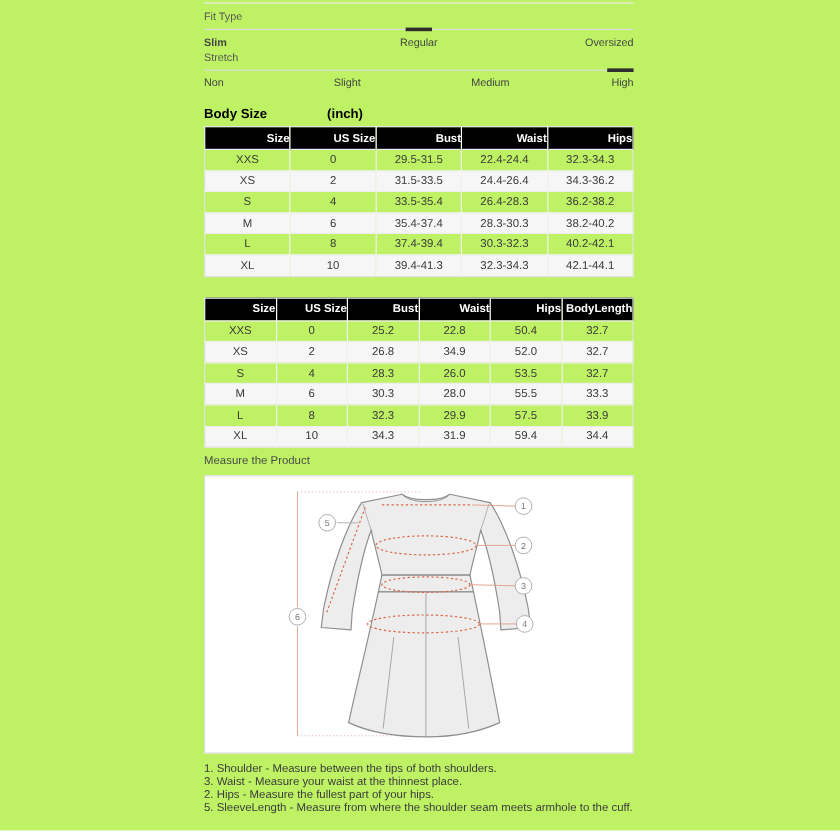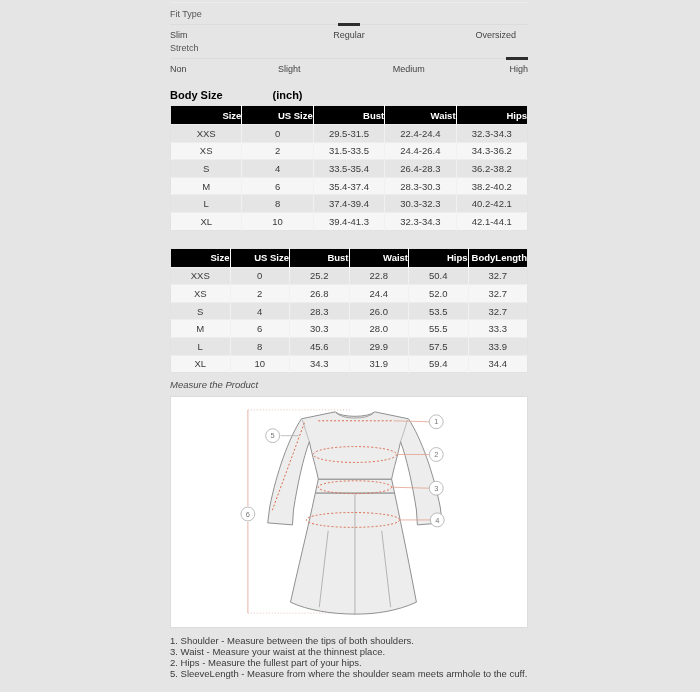--- a/index.html
+++ b/index.html
@@ -1,17 +1,17 @@
 <!DOCTYPE html>
 <html><head>
 <meta charset="utf-8">
 <style>
   * { margin:0; padding:0; box-sizing:border-box; }
   body { width:700px; height:700px; background:#fff; font-family:"Liberation Sans", sans-serif; }
-  .page { position:relative; width:700px; height:692px; background:#e5e5e5; overflow:hidden; }
+  .page { position:relative; width:700px; height:692px; background:#bef264; overflow:hidden; }
   .content { position:absolute; left:170px; top:0; width:358px; }
 
   
   .fit-section { margin-top:2px; border-top:1px solid #ececec; padding-top:5px; }
   .fit-label { font-size:9px; color:#555; height:12px; line-height:12px; }
   .slider-track { position:relative; height:3px; margin-top:3px; }
   .slider-track::before { content:''; position:absolute; left:0; right:0; top:1px; height:1px; background:#dcdcdc; }
   .slider-marker { position:absolute; top:0; width:22px; height:3px; background:#2d2d2d; }
   .slider-labels { position:relative; height:12px; margin-top:3px; font-size:9px; color:#444; }
   .slider-label { position:absolute; top:0; line-height:12px; white-space:nowrap; }
@@ -22,40 +22,40 @@
   .size-title { font-size:11px; font-weight:bold; color:#000; margin-bottom:4px; }
   .size-title .unit { margin-left:5px;padding-left:45px; }
   table { width:100%; border-collapse:collapse; table-layout:fixed; font-size:9.5px; border:1px solid #e2e2e2; }
   th { background:#000; color:#fff; font-weight:bold; padding:3.5px 0; line-height:11px; border-right:1px solid #fff; text-align:right; }
   th:last-child { border-right:none; }
   td { color:#3a3a3a; text-align:center; padding:2.8px 0; line-height:11px; border-top:1px solid #ededed; border-right:1px solid #f1f1f1; }
   td:last-child { border-right:none; }
   tbody tr:nth-child(even) { background:#f6f6f6; }
 
   
-  .measure-caption { margin-top:6px; font-size:9.5px; font-style:italic; color:#4a4a4a; }
+  .measure-caption { margin-top:6px; font-size:9.5px; color:#4a4a4a; }
   .diagram-box { margin-top:6px; width:358px; height:232px; border:1px solid #ddd; background:#fff; }
   .instructions { margin-top:7px; font-size:9.5px; color:#3a3a3a; }
   .instructions div { line-height:11px; }
 </style>
 </head>
 <body>
 
 <div class="page">
   <div class="content">
 
     <div class="fit-section">
       <div class="fit-label">Fit Type</div>
       <div class="slider-track">
         <div class="slider-marker" style="left: 50%; transform: translateX(-50%);"></div>
       </div>
       <div class="slider-labels">
-          <span class="slider-label" style="left: 0px;">Slim</span>
+          <span class="slider-label" style="left: 0px; font-weight: bold;">Slim</span>
           <span class="slider-label" style="left: 50%; transform: translateX(-50%);">Regular</span>
-          <span class="slider-label" style="right: 12px;">Oversized</span>
+          <span class="slider-label" style="right: 0px;">Oversized</span>
         </div>
 
       <div class="fit-label group2">Stretch</div>
       <div class="slider-track">
         <div class="slider-marker" style="left: 100%; transform: translateX(-100%);"></div>
       </div>
       <div class="slider-labels">
           <span class="slider-label" style="left: 0px;">Non</span>
           <span class="slider-label" style="left: 33.3333%; transform: translateX(-50%);">Slight</span>
           <span class="slider-label" style="left: 66.6667%; transform: translateX(-50%);">Medium</span>
@@ -142,21 +142,21 @@
               <td>0</td>
               <td>25.2</td>
               <td>22.8</td>
               <td>50.4</td>
               <td>32.7</td>
             </tr>
             <tr>
               <td>XS</td>
               <td>2</td>
               <td>26.8</td>
-              <td>24.4</td>
+              <td>34.9</td>
               <td>52.0</td>
               <td>32.7</td>
             </tr>
             <tr>
               <td>S</td>
               <td>4</td>
               <td>28.3</td>
               <td>26.0</td>
               <td>53.5</td>
               <td>32.7</td>
@@ -165,21 +165,21 @@
               <td>M</td>
               <td>6</td>
               <td>30.3</td>
               <td>28.0</td>
               <td>55.5</td>
               <td>33.3</td>
             </tr>
             <tr>
               <td>L</td>
               <td>8</td>
-              <td>45.6</td>
+              <td>32.3</td>
               <td>29.9</td>
               <td>57.5</td>
               <td>33.9</td>
             </tr>
             <tr>
               <td>XL</td>
               <td>10</td>
               <td>34.3</td>
               <td>31.9</td>
               <td>59.4</td>

